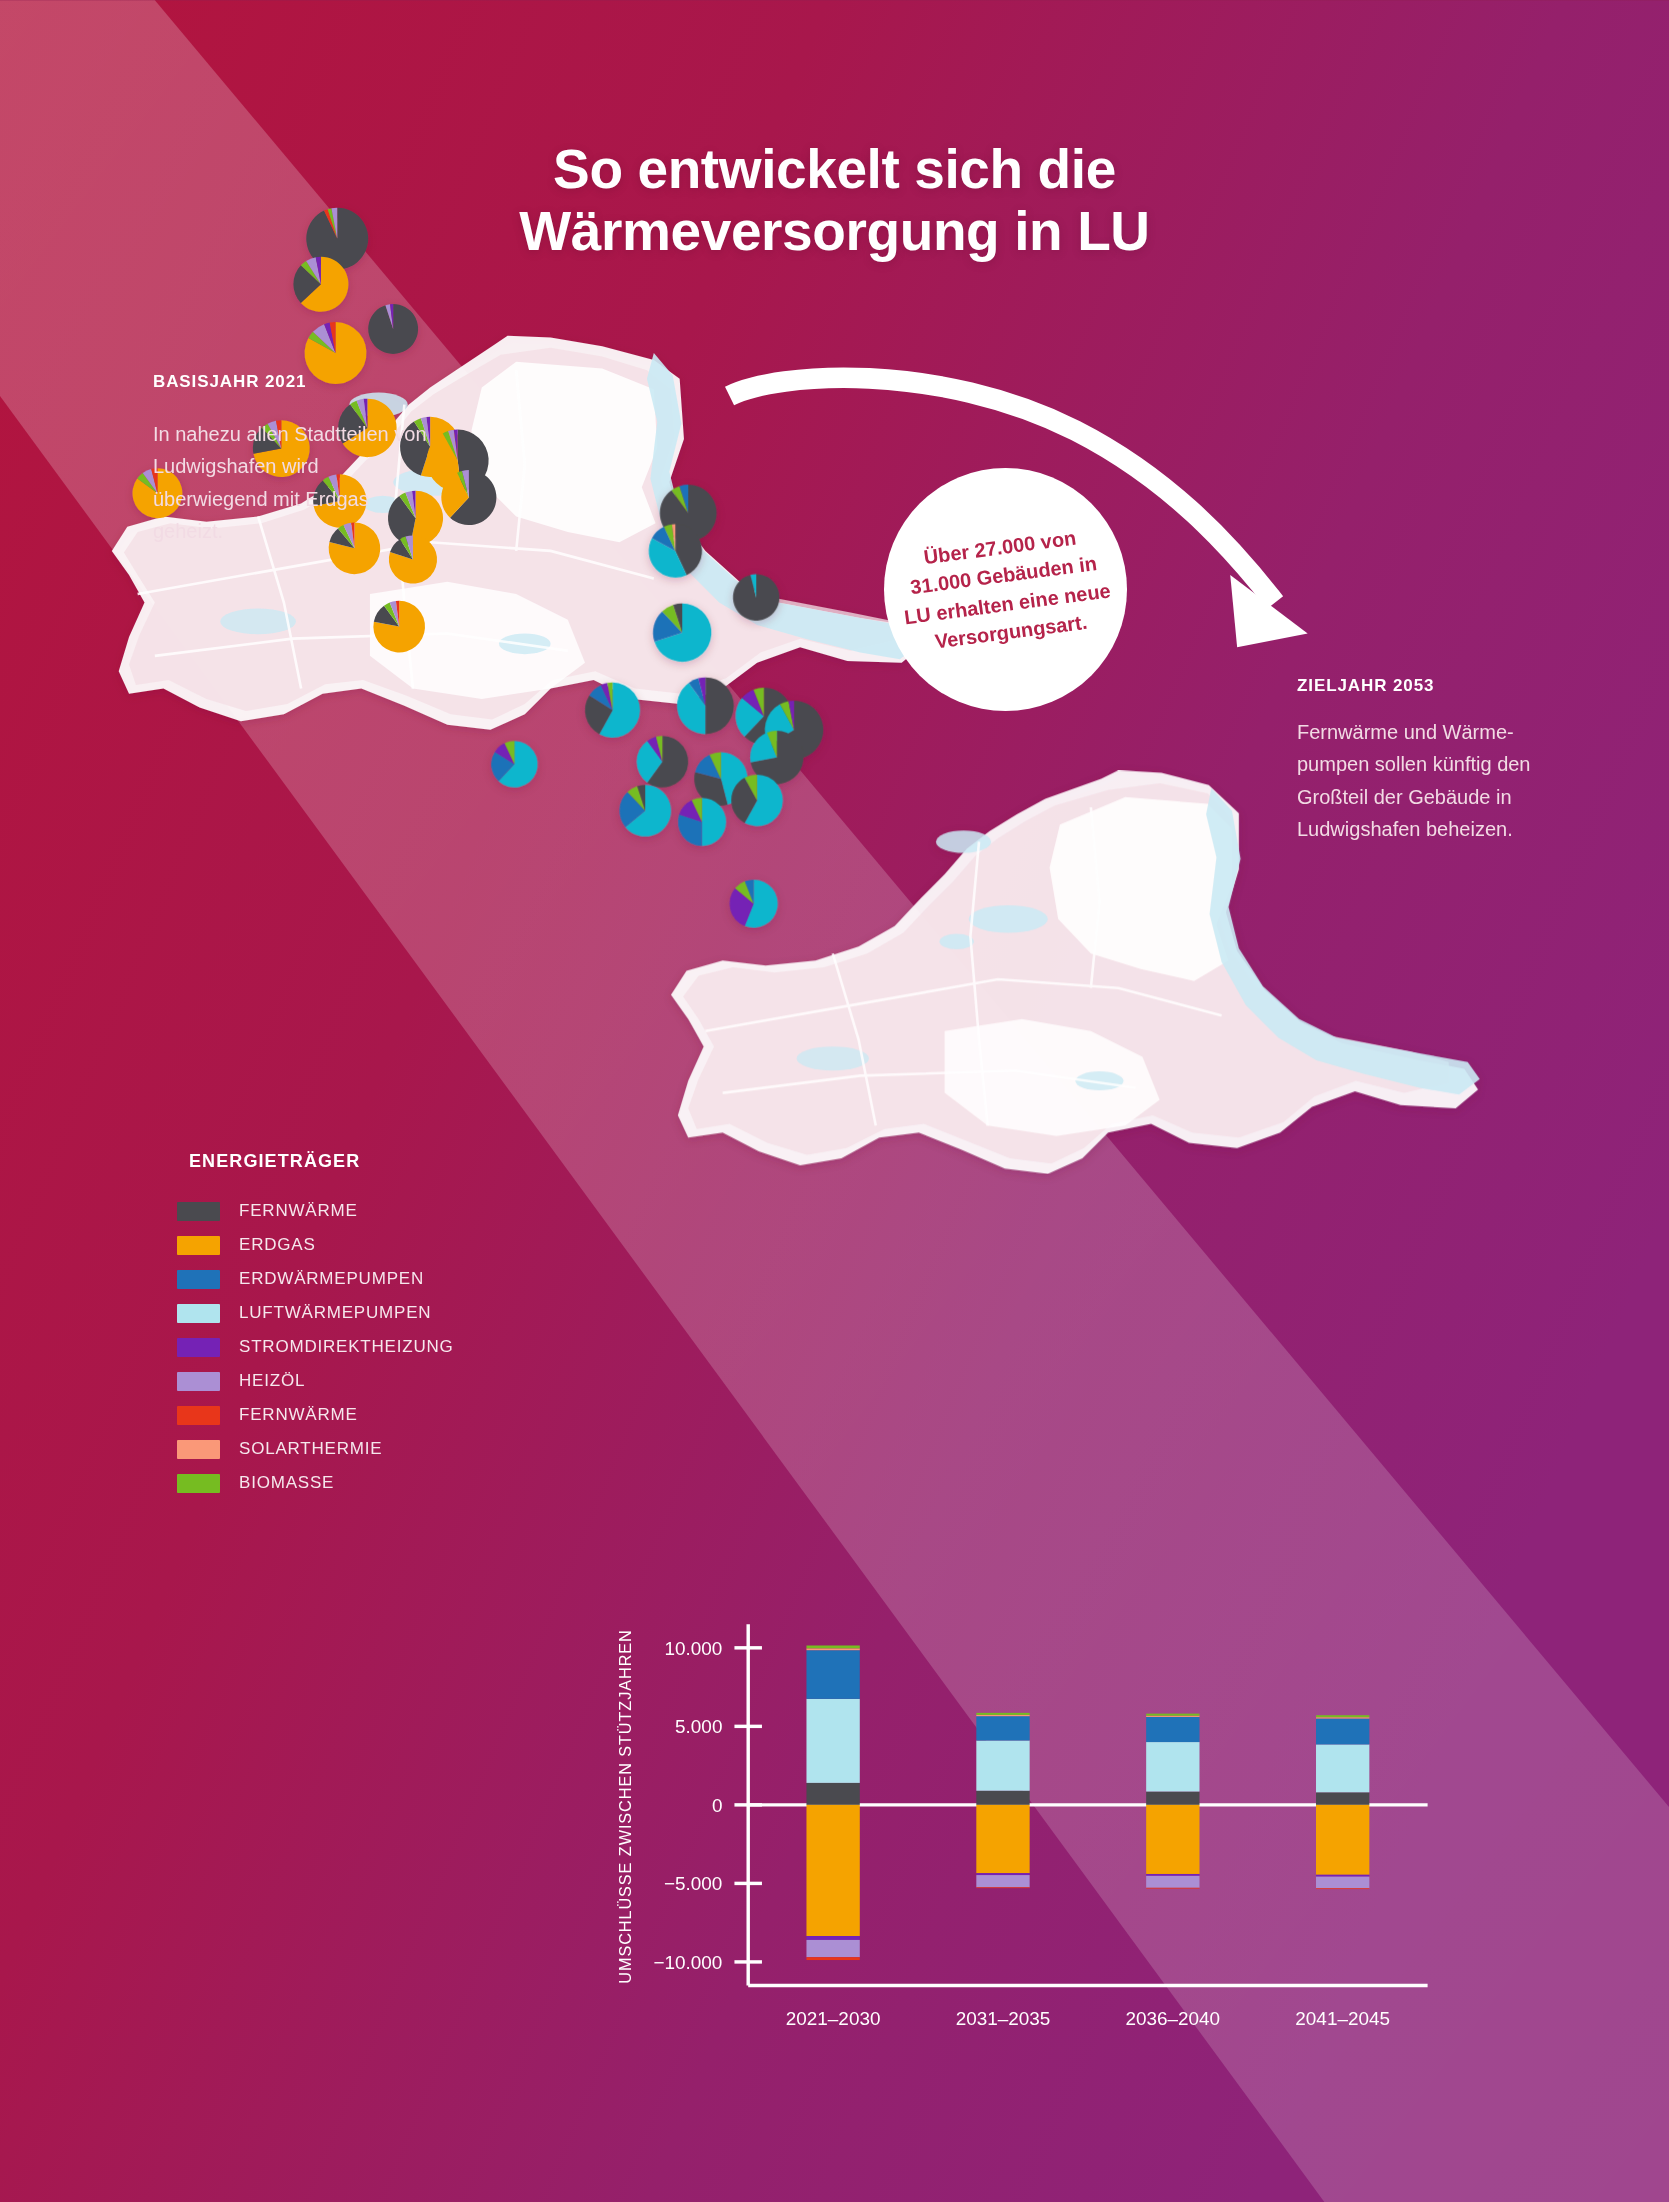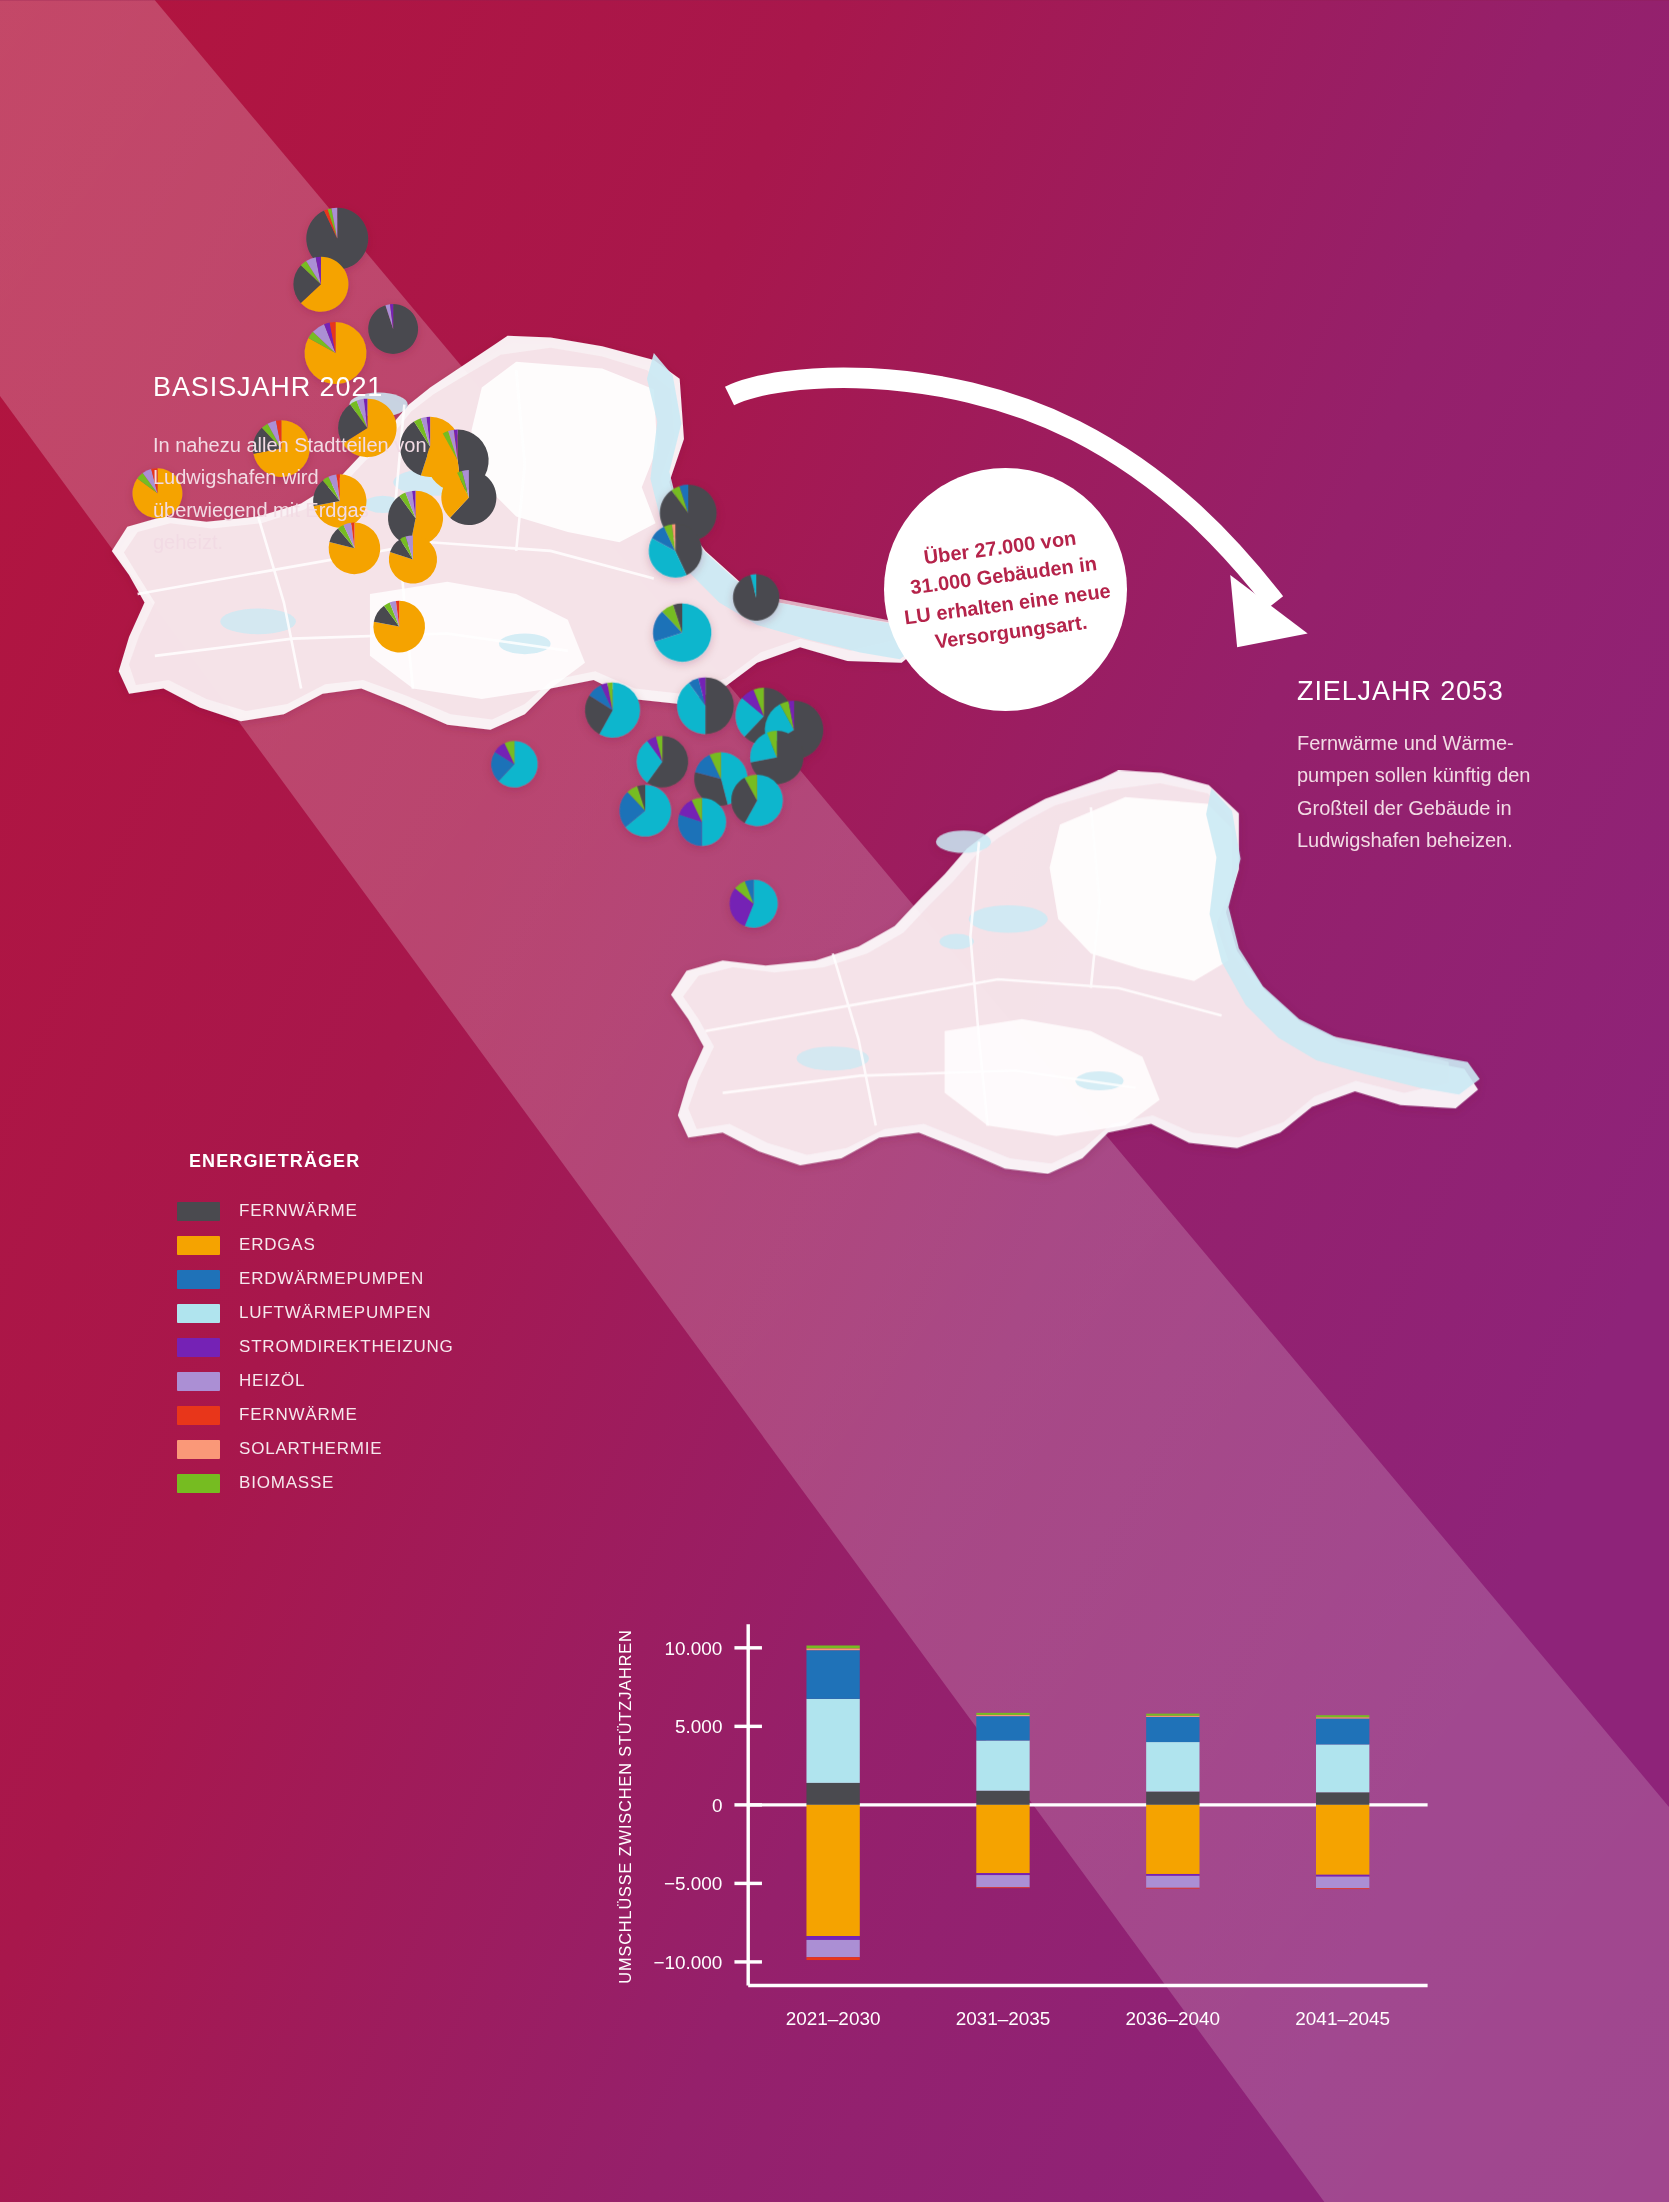--- a/index.html
+++ b/index.html
@@ -24,22 +24,22 @@
     font-weight: 700;
     line-height: 1.12;
     letter-spacing: -0.4px;
     text-shadow: 0 1.7px 8.6px rgba(90,10,45,.25);
   }
   #title .l2 { display: block; }
 
   
   .sec-head {
     color: #ffffff;
-    font-size: 27px;
-    font-weight: 400;
+    font-size: 17px;
+    font-weight: 700;
     letter-spacing: 0.9px;
   }
   .sec-body {
     color: #f2dbe4;
     font-size: 20px;
     line-height: 1.62;
     font-weight: 400;
   }
 
   #basis-block { position: absolute; left: 153px; top: 372px; width: 284px; }
@@ -120,20 +120,24 @@
       <stop offset="1" stop-color="#ffffff" stop-opacity="0.16"></stop>
     </linearGradient>
   </defs>
   <rect width="1940" height="2560" fill="url(#gmain)"></rect>
 
   <polygon points="180,0 1940,2100 1940,2560 1540,2560 0,460 0,0" fill="url(#gband)"></polygon>
 </svg>
 
 <div class="stage">
 
+  <div id="title">
+    <span>So entwickelt sich die</span>
+    <span class="l2">Wärmeversorgung in LU</span>
+  </div>
 
   <svg width="1669" height="2203" viewBox="0 0 1940 2560" style="position:absolute;left:0;top:0;">
     <defs>
       <filter id="softshadow" x="-20%" y="-20%" width="140%" height="140%">
         <feDropShadow dx="0" dy="3" stdDeviation="5" flood-color="#6d0f35" flood-opacity="0.22"></feDropShadow>
       </filter>
     </defs>
 
     <g filter="url(#softshadow)">
 

